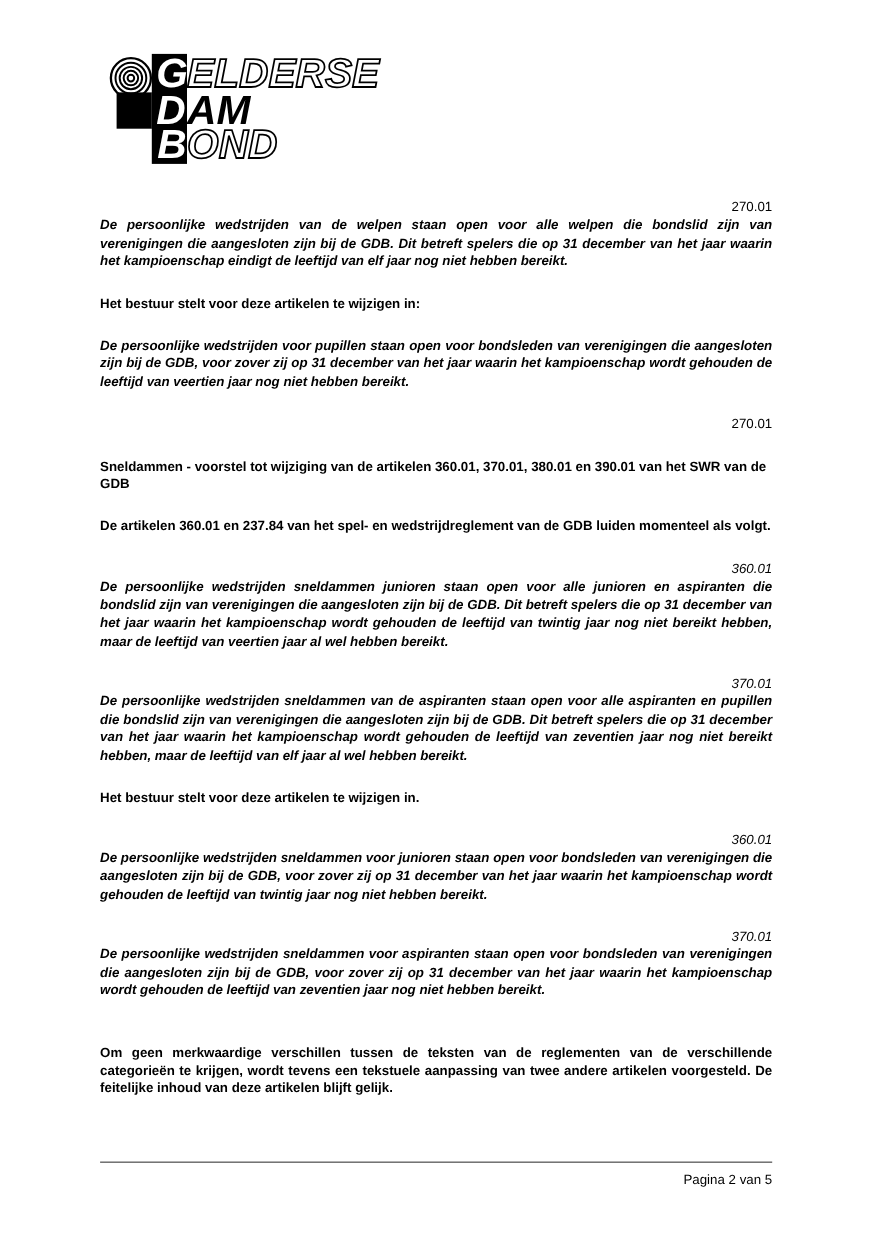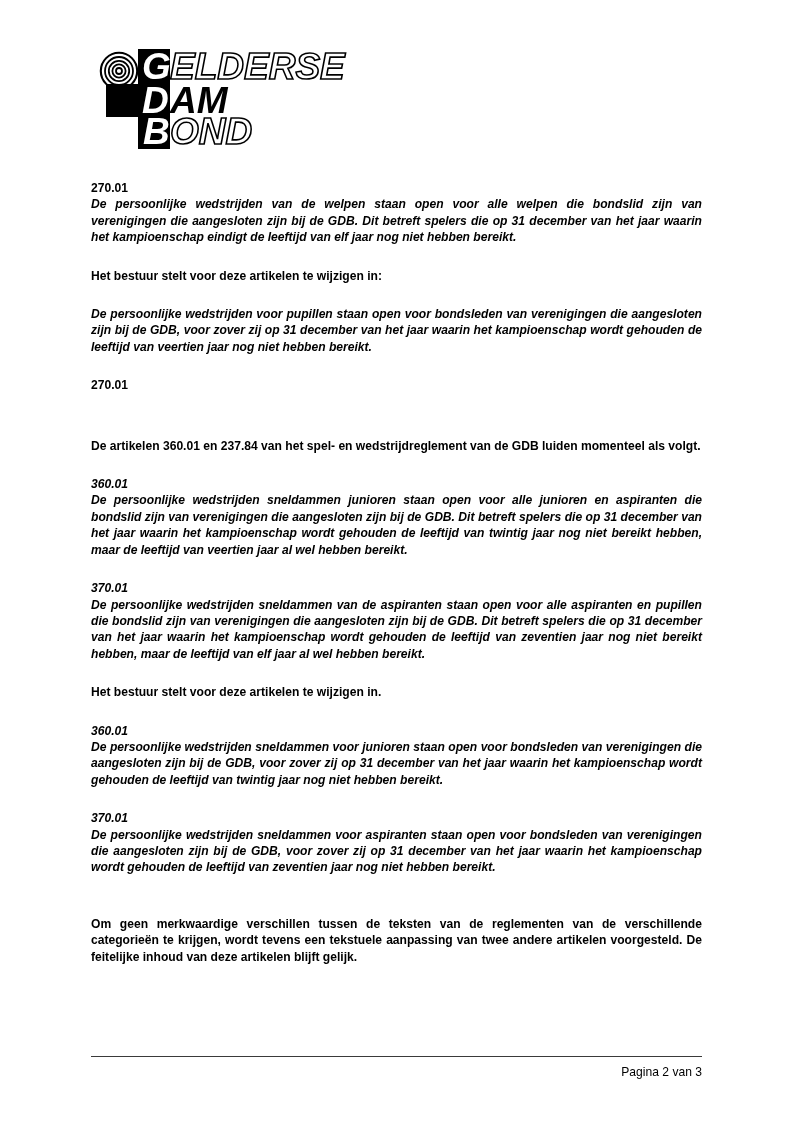--- a/index.html
+++ b/index.html
@@ -53,22 +53,21 @@
     font-weight: bold;
   }
   .para.italic { font-style: italic; }
   .para.bold   { font-weight: bold; text-align: left; }
   .para.plain  { font-style: normal; }
 
   .artnum {
     margin: 0;
     font-size: 12.1px;
     line-height: 16.4px;
-    text-align: left;
-    font-weight: bold;
+    text-align: right;
   }
   .artnum.italic { font-style: italic; }
   .artnum.roman  { font-style: normal; }
 
   
   .gap-sm { height: 10px; }
   .gap-lg { height: 22px; }
   .gap-xl { height: 30px; }
 
   .block { margin: 0; padding: 0; }
@@ -166,20 +165,21 @@
 
     <div class="gap-lg"></div>
 
     <div class="block">
       <p class="artnum roman">270.01</p>
     </div>
 
     <div class="gap-lg"></div>
 
     <div class="block">
+      <p class="para bold">Sneldammen  - voorstel tot wijziging van de artikelen 360.01, 370.01, 380.01 en 390.01 van het SWR van de GDB</p>
     </div>
 
     <div class="gap-lg"></div>
 
     <div class="block">
       <p class="para plain">De artikelen 360.01 en 237.84 van het spel- en wedstrijdreglement van de GDB luiden momenteel als volgt.</p>
     </div>
 
     <div class="gap-lg"></div>
 
@@ -219,16 +219,16 @@
     <div class="gap-sm"></div>
 
     <div class="block">
       <p class="para plain">Om geen merkwaardige verschillen tussen de teksten van de reglementen van de verschillende categorieën te krijgen, wordt tevens een tekstuele aanpassing van twee andere artikelen voorgesteld. De feitelijke inhoud van deze artikelen blijft gelijk.</p>
     </div>
 
   </div>
 
   <div class="footer">
     <div class="footer-rule"></div>
-    <p class="footer-text">Pagina 2 van 3</p>
+    <p class="footer-text">Pagina 2 van 5</p>
   </div>
 
 </div>
 
 </body></html>

